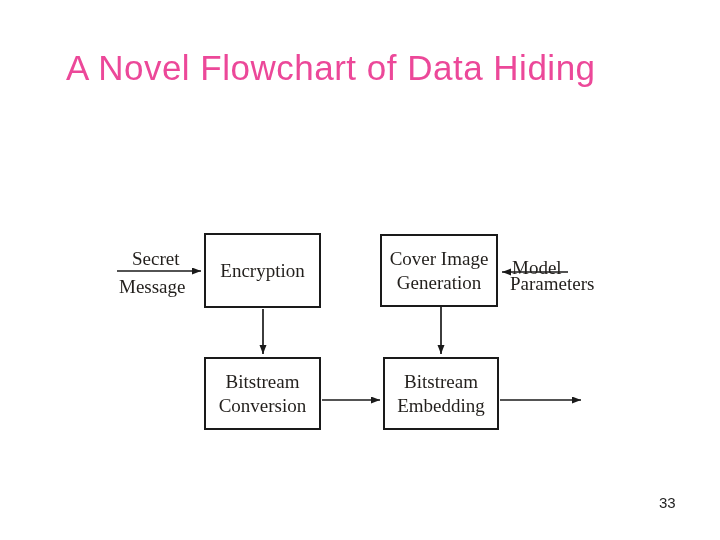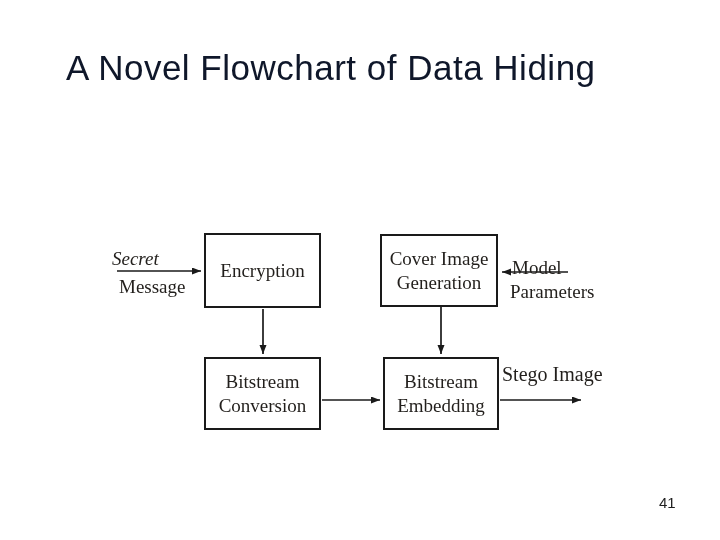--- a/index.html
+++ b/index.html
@@ -10,21 +10,21 @@
     overflow: hidden;
     font-family: "Liberation Sans", sans-serif;
   }
   .slide { position: absolute; inset: 0; }
 
   .slide-title {
     position: absolute;
     left: 66px; top: 48px;
     font-size: 35px;
     letter-spacing: 0.5px;
-    color: #0f172a;
+    color: #ec4899;
     font-weight: 400;
     white-space: nowrap;
   }
 
   .arrow-layer { position: absolute; left: 0; top: 0; width: 720px; height: 540px; }
 
   .node-box {
     position: absolute;
     box-sizing: border-box;
     background: #ffffff;
@@ -44,24 +44,24 @@
   #box-conversion  { left: 204px; top: 357px; width: 117px; height: 73px; }
   #box-embedding   { left: 383px; top: 357px; width: 116px; height: 73px; }
 
   .edge-label {
     position: absolute;
     font-family: "Liberation Serif", serif;
     font-size: 19px;
     color: #221f1c;
     white-space: nowrap;
   }
-  #lbl-secret     { left: 112px; top: 248px; font-style: italic; }
+  #lbl-secret     { left: 132px; top: 248px; }
   #lbl-message    { left: 119px; top: 276px; }
   #lbl-model      { left: 512px; top: 249px; margin-top: 8px; }
-  #lbl-parameters { left: 510px; top: 273px; margin-top: 8px; }
+  #lbl-parameters { left: 510px; top: 273px; }
   #lbl-stego      { left: 502px; top: 363px; font-size: 20px; }
 
   .page-number {
     position: absolute;
     left: 659px; top: 494px;
     font-size: 15px;
     color: #1f1f1f;
   }
 </style>
 </head>
@@ -103,17 +103,16 @@
     <span>Bitstream
 Embedding</span>
   </div>
 
   <div class="edge-label" id="lbl-secret">Secret</div>
   <div class="edge-label" id="lbl-message">Message</div>
 
   <div class="edge-label" id="lbl-model">Model</div>
   <div class="edge-label" id="lbl-parameters">Parameters</div>
 
-  <div class="edge-label" id="lbl-stego">Stego Image</div>
 
-  <div class="page-number">41</div>
+  <div class="page-number">33</div>
 
 </div>
 
 </body></html>

